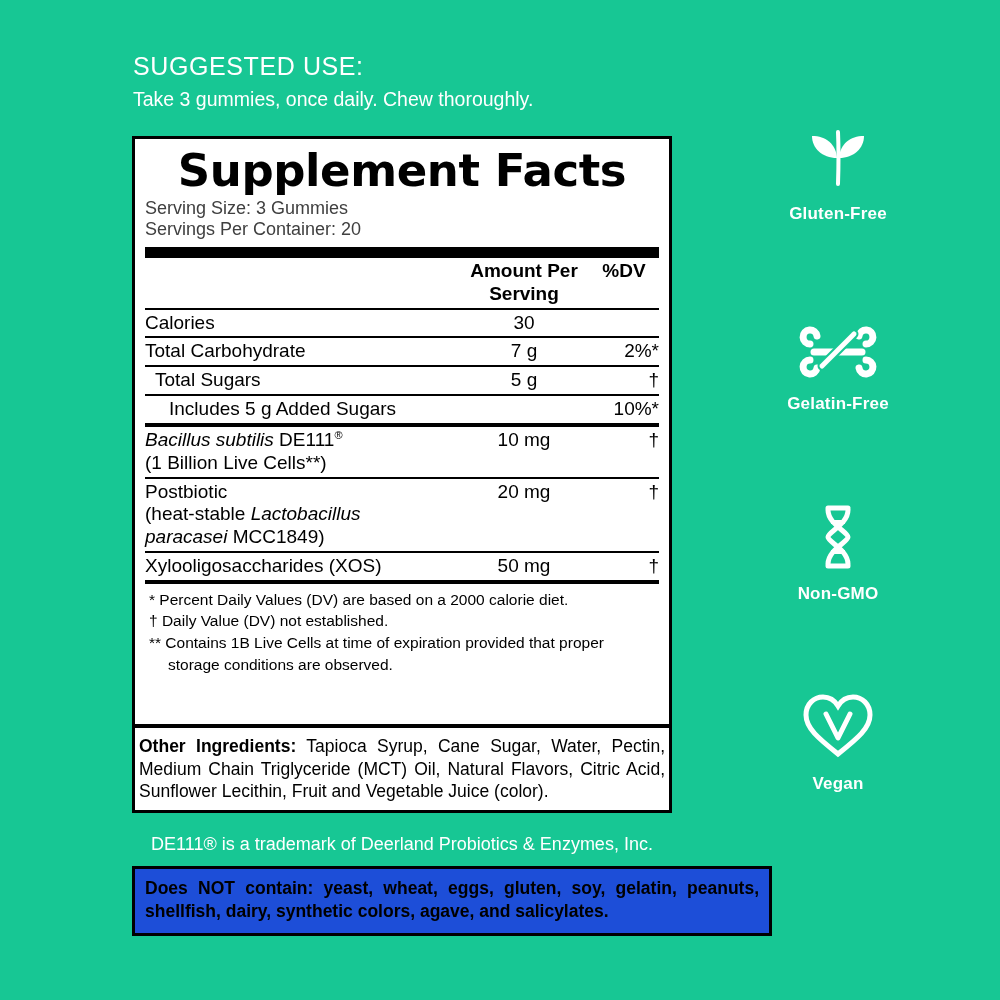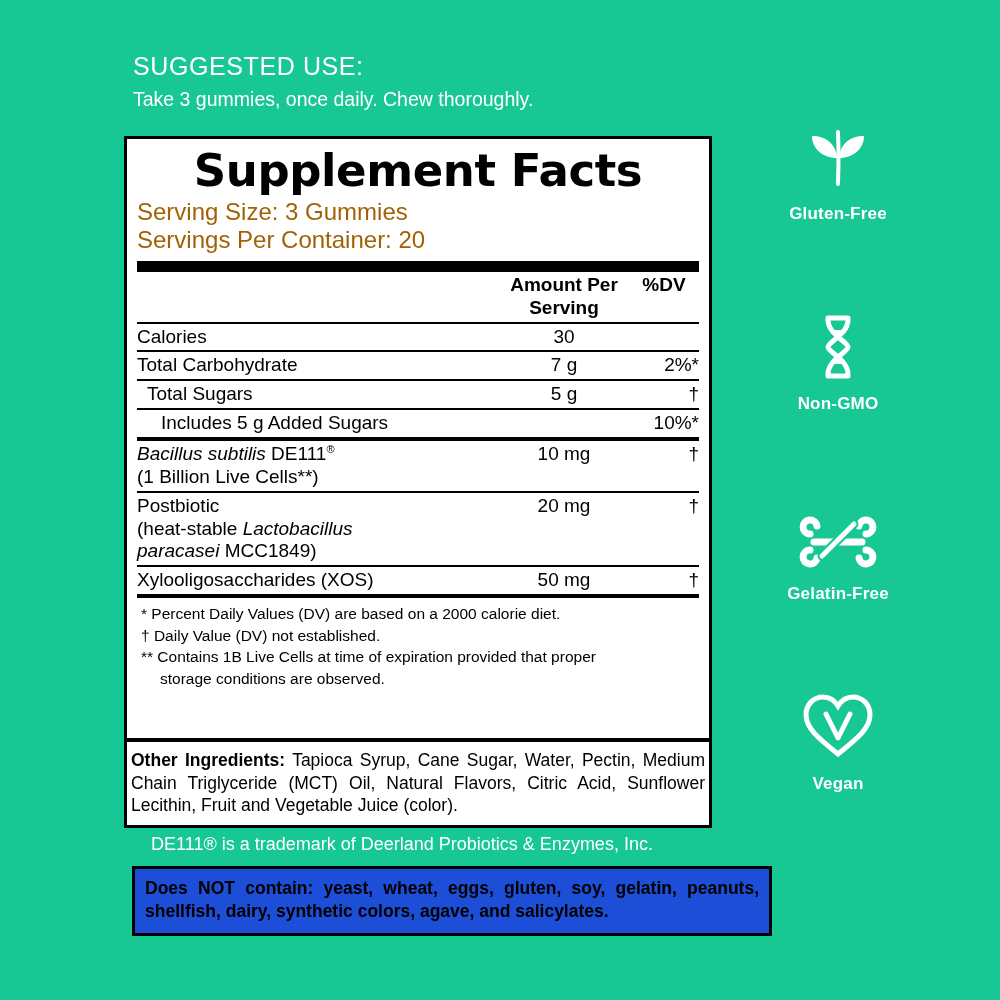--- a/index.html
+++ b/index.html
@@ -28,43 +28,43 @@
   }
   .suggested-text {
     font-size: 19.5px;
     font-weight: 400;
     margin: 0;
   }
 
   
   .panel {
     position: absolute;
-    left: 124px; top: 136px;
-    width: 588px;
+    left: 132px; top: 136px;
+    width: 540px;
     background: #ffffff;
     border: 3px solid #000000;
     padding: 0;
   }
   .panel-inner { padding: 6px 10px 8px 10px; }
 
   .sf-title {
     font-family: "DejaVu Sans", sans-serif;
     font-size: 45px;
     font-weight: 700;
     text-align: center;
     line-height: 1.02;
     letter-spacing: -0.4px;
     margin: 3px 0 4px 0;
     color: #000;
   }
 
   .serving-line {
-    font-size: 24px;
+    font-size: 18px;
     line-height: 1.17;
-    color: #a16207;
+    color: #404040;
   }
 
   .bar-thick { height: 11px; background: #000; margin-top: 7px; }
 
   table.facts { width: 100%; border-collapse: collapse; }
   table.facts td {
     font-size: 19px;
     color: #000;
     vertical-align: top;
     padding: 2px 0 2px 0;
@@ -253,34 +253,20 @@
 
     <div class="badge">
       <div class="glyph">
         <svg width="80" height="66" viewBox="0 0 80 66">
           <path d="M40 8 C40 8 41 30 40 60" stroke="#ffffff" stroke-width="4" fill="none" stroke-linecap="round"></path>
           <path d="M39 34 C24 34 14 24 14 12 C28 12 38 20 39 34 Z" fill="#ffffff"></path>
           <path d="M41 34 C56 34 66 24 66 12 C52 12 42 20 41 34 Z" fill="#ffffff"></path>
         </svg>
       </div>
       <div class="label">Gluten-Free</div>
-    </div>
-
-    <div class="badge">
-      <div class="glyph">
-        <svg width="80" height="66" viewBox="0 0 80 66">
-          <path d="M30 4 H50" stroke="#ffffff" stroke-width="5" stroke-linecap="round"></path>
-          <path d="M30 62 H50" stroke="#ffffff" stroke-width="5" stroke-linecap="round"></path>
-          <path d="M30 6 C30 20 50 28 50 33 C50 38 30 46 30 60" stroke="#ffffff" stroke-width="5" fill="none" stroke-linecap="round"></path>
-          <path d="M50 6 C50 20 30 28 30 33 C30 38 50 46 50 60" stroke="#ffffff" stroke-width="5" fill="none" stroke-linecap="round"></path>
-          <path d="M33 18 H47" stroke="#ffffff" stroke-width="4"></path>
-          <path d="M33 48 H47" stroke="#ffffff" stroke-width="4"></path>
-        </svg>
-      </div>
-      <div class="label">Non-GMO</div>
     </div>
 
     <div class="badge">
       <div class="glyph">
         <svg width="92" height="66" viewBox="0 0 92 66">
           <g stroke="#ffffff" stroke-width="7" stroke-linecap="round" fill="none">
             <path d="M22 38 H70"></path>
             <path d="M18 30 a7 7 0 1 1 7 -8"></path>
             <path d="M18 46 a7 7 0 1 0 7 8"></path>
             <path d="M74 30 a7 7 0 1 0 -7 -8"></path>
@@ -288,20 +274,34 @@
           </g>
           <path d="M30 52 L62 20" stroke="#17c794" stroke-width="9" stroke-linecap="round"></path>
           <path d="M30 52 L62 20" stroke="#ffffff" stroke-width="5" stroke-linecap="round"></path>
         </svg>
       </div>
       <div class="label">Gelatin-Free</div>
     </div>
 
     <div class="badge">
       <div class="glyph">
+        <svg width="80" height="66" viewBox="0 0 80 66">
+          <path d="M30 4 H50" stroke="#ffffff" stroke-width="5" stroke-linecap="round"></path>
+          <path d="M30 62 H50" stroke="#ffffff" stroke-width="5" stroke-linecap="round"></path>
+          <path d="M30 6 C30 20 50 28 50 33 C50 38 30 46 30 60" stroke="#ffffff" stroke-width="5" fill="none" stroke-linecap="round"></path>
+          <path d="M50 6 C50 20 30 28 30 33 C30 38 50 46 50 60" stroke="#ffffff" stroke-width="5" fill="none" stroke-linecap="round"></path>
+          <path d="M33 18 H47" stroke="#ffffff" stroke-width="4"></path>
+          <path d="M33 48 H47" stroke="#ffffff" stroke-width="4"></path>
+        </svg>
+      </div>
+      <div class="label">Non-GMO</div>
+    </div>
+
+    <div class="badge">
+      <div class="glyph">
         <svg width="80" height="70" viewBox="0 0 80 70">
           <path d="M40 62 C20 46 8 36 8 23 C8 12 16 5 25 5 C32 5 37 9 40 14 C43 9 48 5 55 5 C64 5 72 12 72 23 C72 36 60 46 40 62 Z" fill="none" stroke="#ffffff" stroke-width="5"></path>
           <path d="M28 22 L40 46 L52 22" fill="none" stroke="#ffffff" stroke-width="5" stroke-linecap="round" stroke-linejoin="round"></path>
         </svg>
       </div>
       <div class="label">Vegan</div>
     </div>
 
   </div>
 </div>

